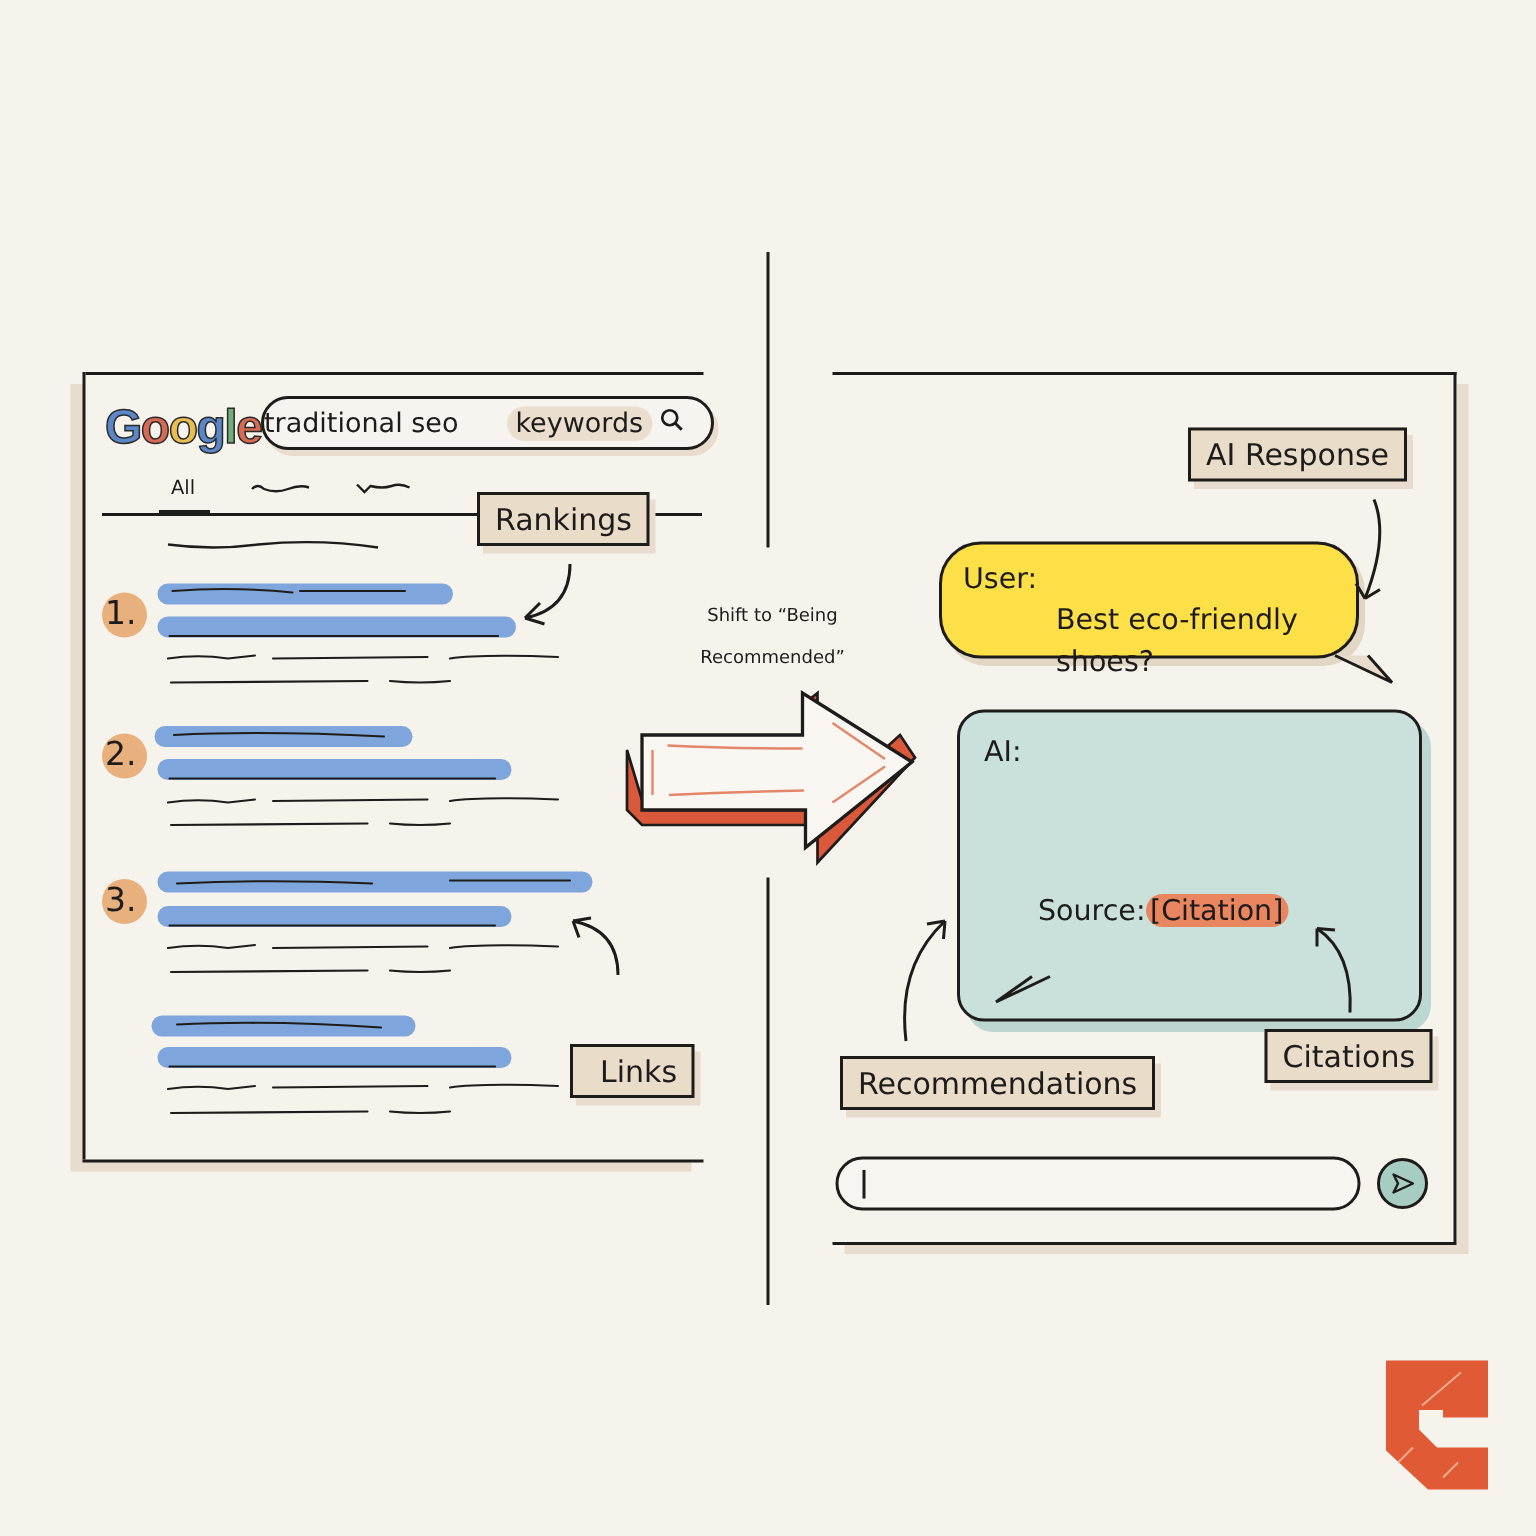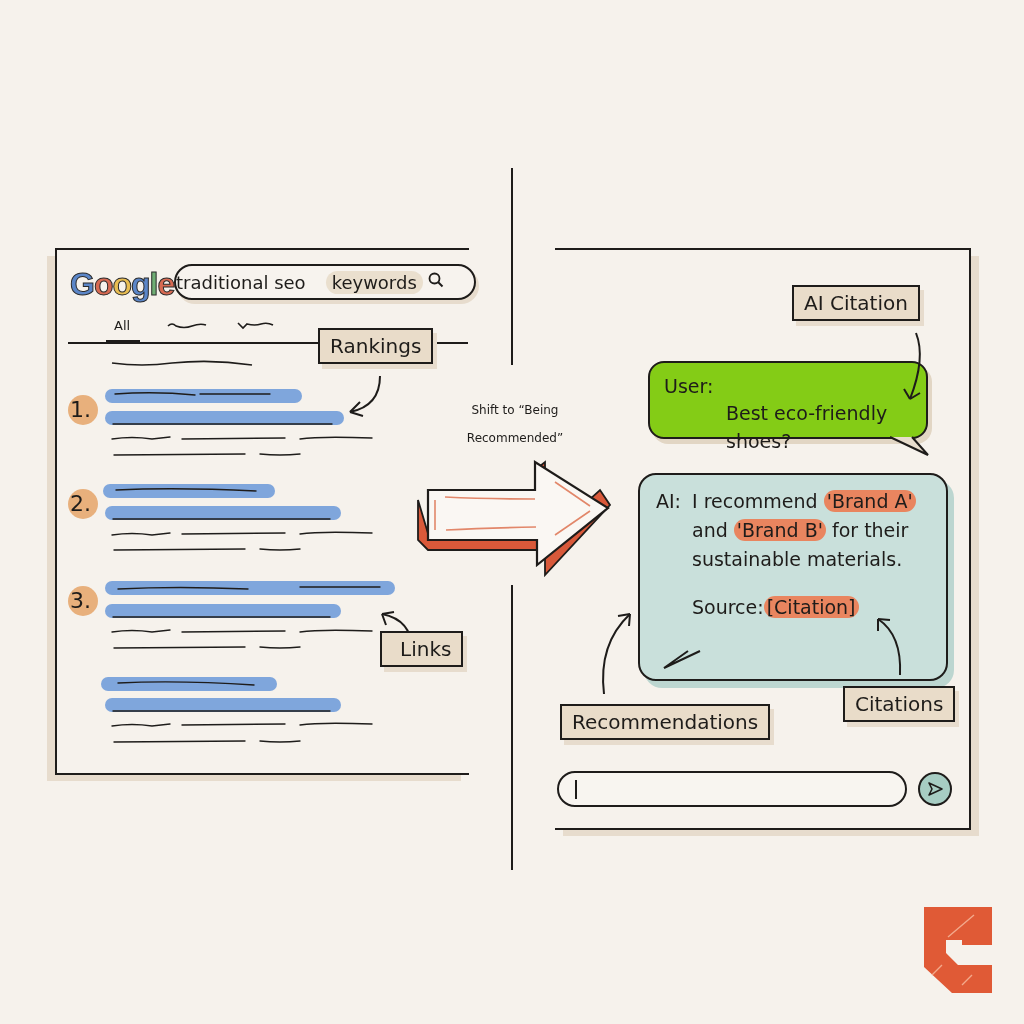--- a/index.html
+++ b/index.html
@@ -32,21 +32,21 @@
 
     .search-box {
       left: 174px; top: 264px; width: 302px; height: 36px;
       border: 2px solid #1e1c1a; border-radius: 20px;
       box-shadow: 3px 4px 0 #e7dccd;
       display: flex; align-items: center;
       font-size: 18px; background: #f7f3ee;
       box-sizing: border-box;
     }
     .search-box .q1 { }
-    .search-box .q2 { margin-left: 20px; background:#eadfce; border-radius: 12px; padding: 1px 6px; }
+    .search-box .q2 { margin-left: 32px; background:#eadfce; border-radius: 12px; padding: 1px 6px; }
     .search-box .mag { margin-left: 4px; font-size: 17px; }
 
     .tab-all { left: 114px; top: 318px; font-size: 13px; }
     .tab-underline { left: 106px; top: 340px; width: 34px; height: 3px; background:#1e1c1a; }
 
     .label-box {
       background: #e9dcc9;
       border: 2px solid #1e1c1a;
       box-shadow: 4px 5px 0 #e7dccd;
       font-size: 20px;
@@ -70,23 +70,23 @@
     
     .panel-right {
       left: 555px; top: 248px; width: 414px; height: 580px;
       border-right: 2px solid #1e1c1a;
       box-shadow: 8px 8px 0 #e7dccd;
     }
     .panel-right .topline { position:absolute; left:0; top:0; width:416px; height:0; border-top:2px solid #1e1c1a; }
     .panel-right .botline { position:absolute; left:0; bottom:-2px; width:416px; height:0; border-top:2px solid #1e1c1a; }
 
     .user-bubble {
-      left: 648px; top: 361px; width: 280px; height: 78px;
-      background: #84cc16;
-      border: 2px solid #1e1c1a; border-radius: 16px;
+      left: 626px; top: 361px; width: 280px; height: 78px;
+      background: #fde047;
+      border: 2px solid #1e1c1a; border-radius: 28px;
       box-shadow: 4px 5px 0 #e2d6c4;
       font-size: 19px; line-height: 28px;
       box-sizing: border-box; padding: 9px 14px;
     }
     .user-bubble .who { position:absolute; left: 14px; top: 9px; }
     .user-bubble .msg { position:absolute; left: 76px; top: 9px; width: 190px; margin-top: 27px; }
 
     .ai-bubble {
       left: 638px; top: 473px; width: 310px; height: 208px;
       background: #c9e0db;
@@ -198,48 +198,47 @@
     </g>
   </g>
 
   <path d="M380 376 q0 30 -30 36" stroke="#1e1c1a" stroke-width="2" fill="none"></path>
   <path d="M350 412 l10 -10 M350 412 l13 4" stroke="#1e1c1a" stroke-width="2" fill="none"></path>
 
   <path d="M412 650 q0 -30 -30 -36" stroke="#1e1c1a" stroke-width="2" fill="none"></path>
   <path d="M382 614 l12 -2 M382 614 l4 11" stroke="#1e1c1a" stroke-width="2" fill="none"></path>
 </svg>
 
-<div class="abs label-box" style="left:380px; top:631px;padding-left:18px;">Links</div>
+<div class="abs label-box" style="left:380px; top:696px;padding-left:18px;">Links</div>
 
 <div class="abs shift-label">Shift to “Being Recommended”</div>
 
 <svg class="overlay">
 
   <path d="M418 500 L418 540 L428 550 L545 550 L545 575 L610 505 L600 490 L545 540 L430 540 Z" fill="#d9593a" stroke="#1e1c1a" stroke-width="1.8"></path>
   <path d="M535 470 L545 462 L545 490 L535 490 Z" fill="#d9593a" stroke="#1e1c1a" stroke-width="1.8"></path>
 
   <path d="M428 490 L535 490 L535 462 L608 508 L537 565 L537 540 L428 540 Z" fill="#faf7f3" stroke="#1e1c1a" stroke-width="2.2"></path>
   <path d="M445 497 q40 2 90 2 M446 530 q40 -2 90 -3 M435 500 l0 30 M555 482 l35 24 M555 535 l35 -24" stroke="#e2876a" stroke-width="1.6" fill="none"></path>
 </svg>
 
 <div class="abs panel-right">
   <div class="topline"></div>
   <div class="botline"></div>
 </div>
 
-<div class="abs label-box" style="left:792px; top:285px;">AI Citation</div>
+<div class="abs label-box" style="left:792px; top:285px;">AI Response</div>
 
 <div class="abs user-bubble">
   <span class="who">User:</span>
   <span class="msg">Best eco-friendly shoes?</span>
 </div>
 
 <div class="abs ai-bubble">
   <span class="who">AI:</span>
-  <span class="msg"><span>I recommend </span><span class="hl">'Brand A'</span><span> and </span><span class="hl">'Brand B'</span><span> for their sustainable materials.</span></span>
   <span class="src"><span>Source:</span><span class="hl">[Citation]</span></span>
 </div>
 
 <svg class="overlay">
 
   <path d="M890 437 L928 455 L912 437" fill="#e8ddcd" stroke="#1e1c1a" stroke-width="2"></path>
 
   <path d="M700 651 L664 668 L688 651" fill="#c9e0db" stroke="#1e1c1a" stroke-width="2"></path>
 
   <path d="M916 333 q10 25 -6 66" stroke="#1e1c1a" stroke-width="2" fill="none"></path>

